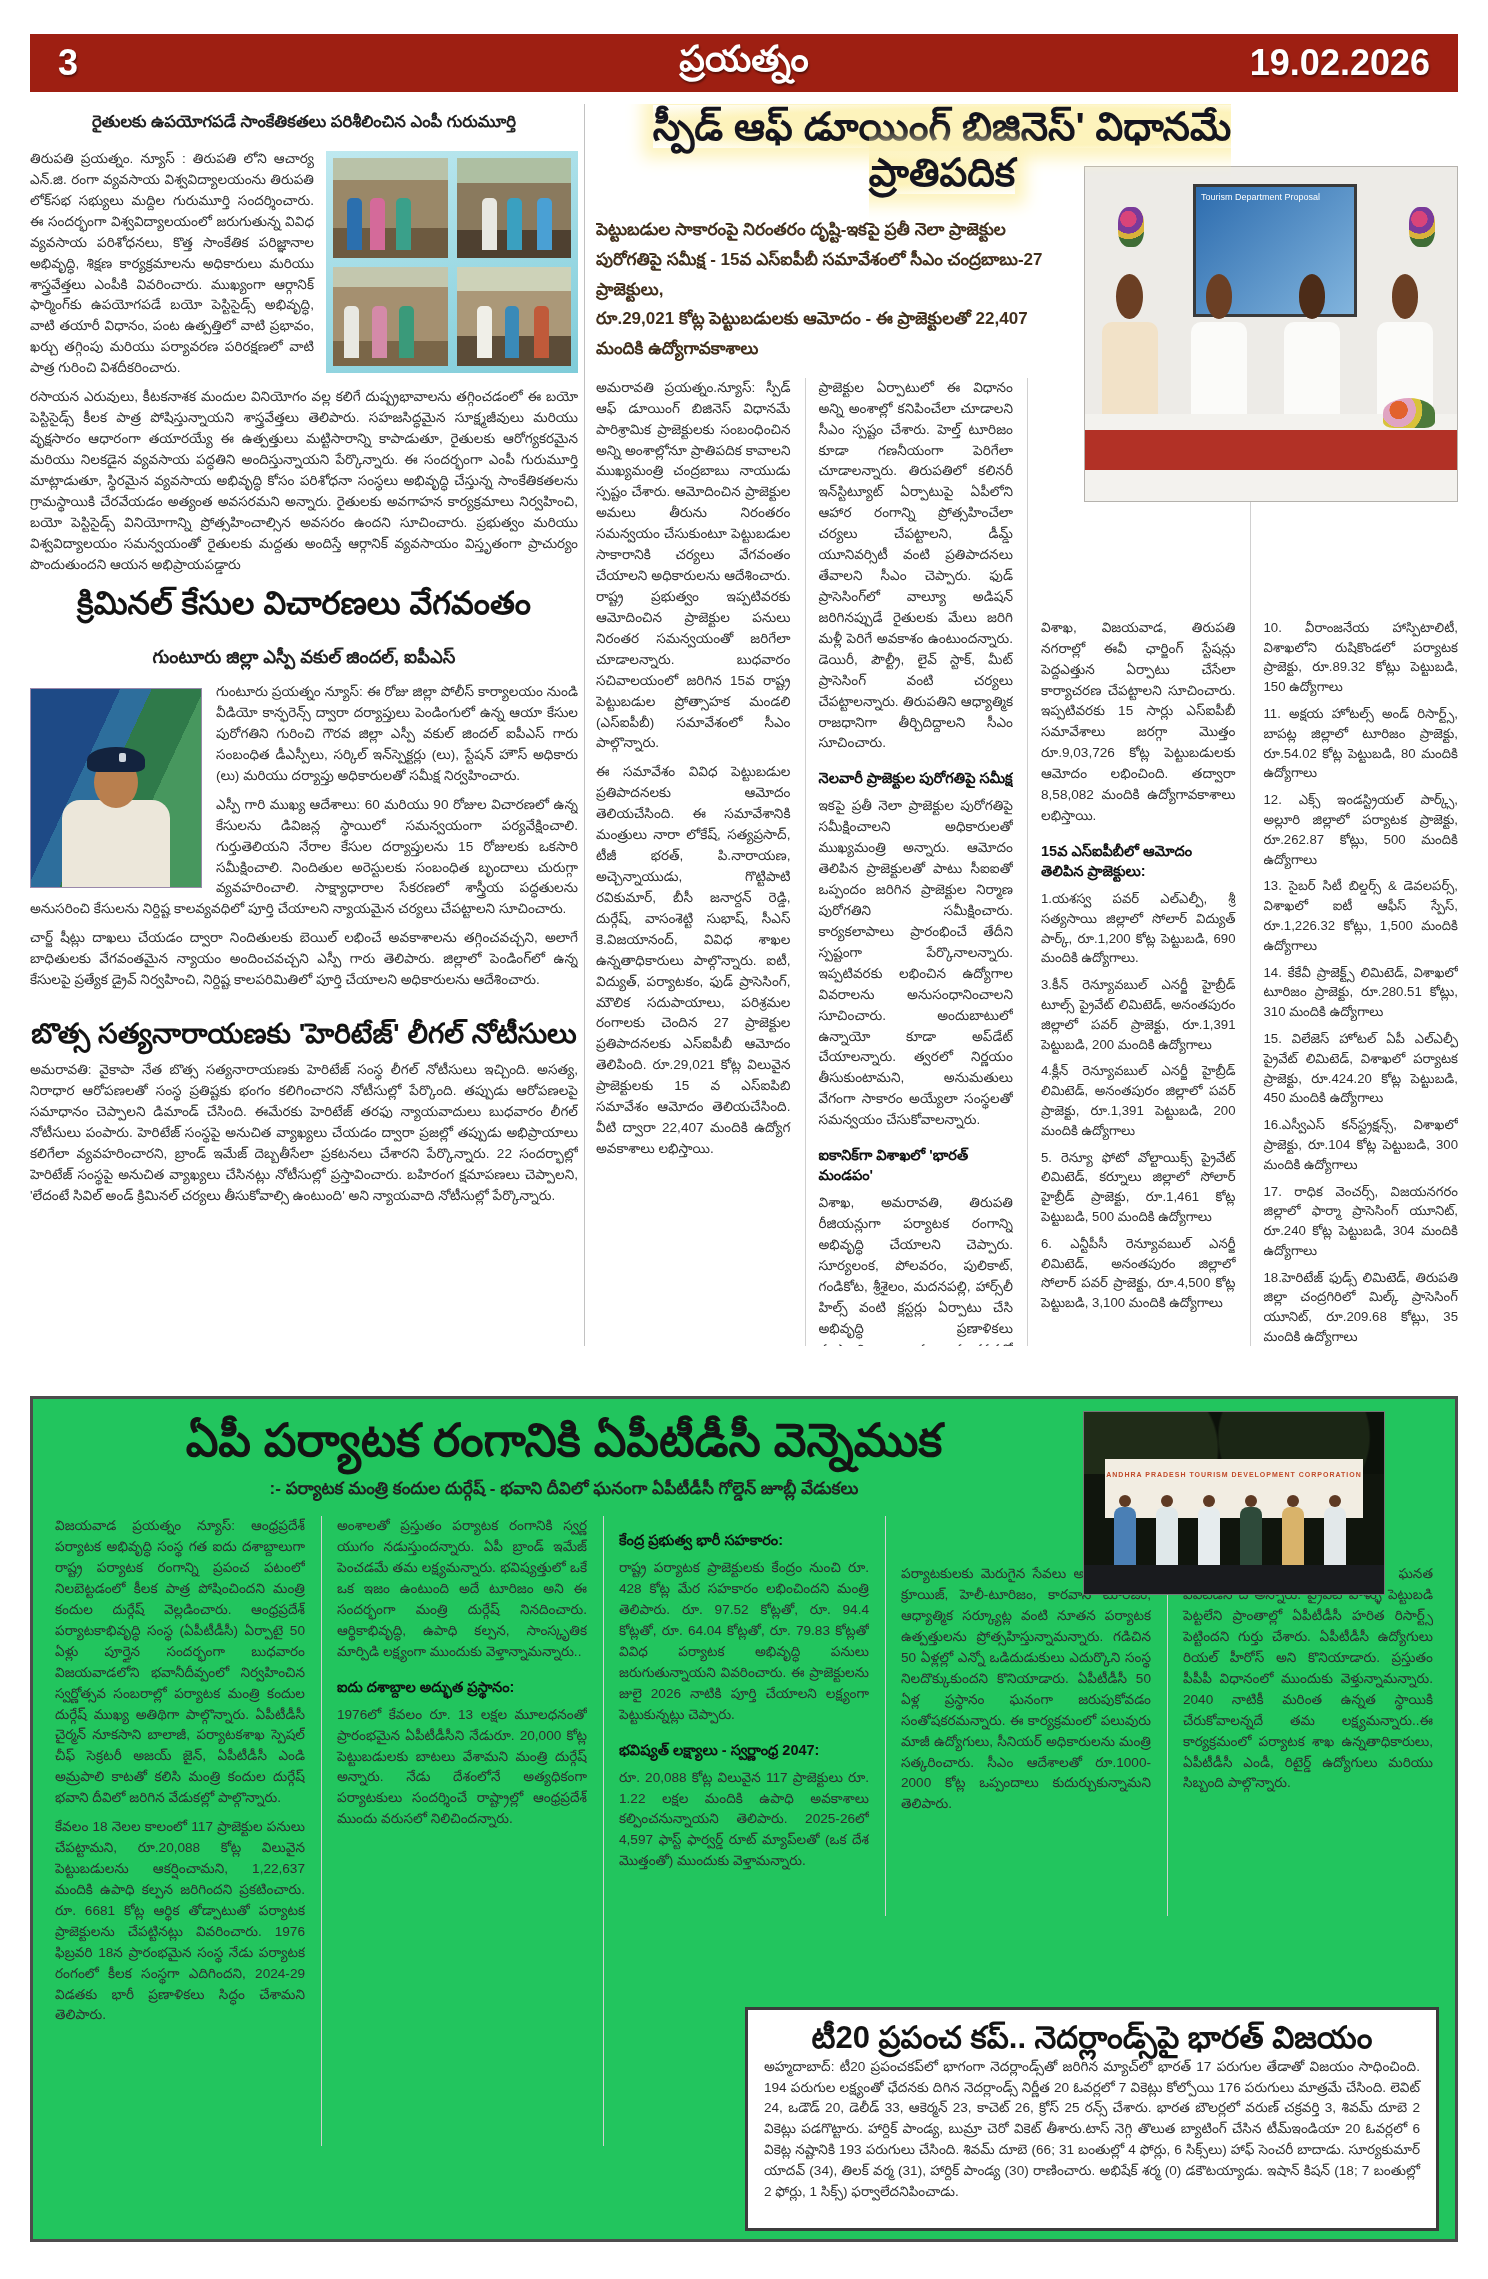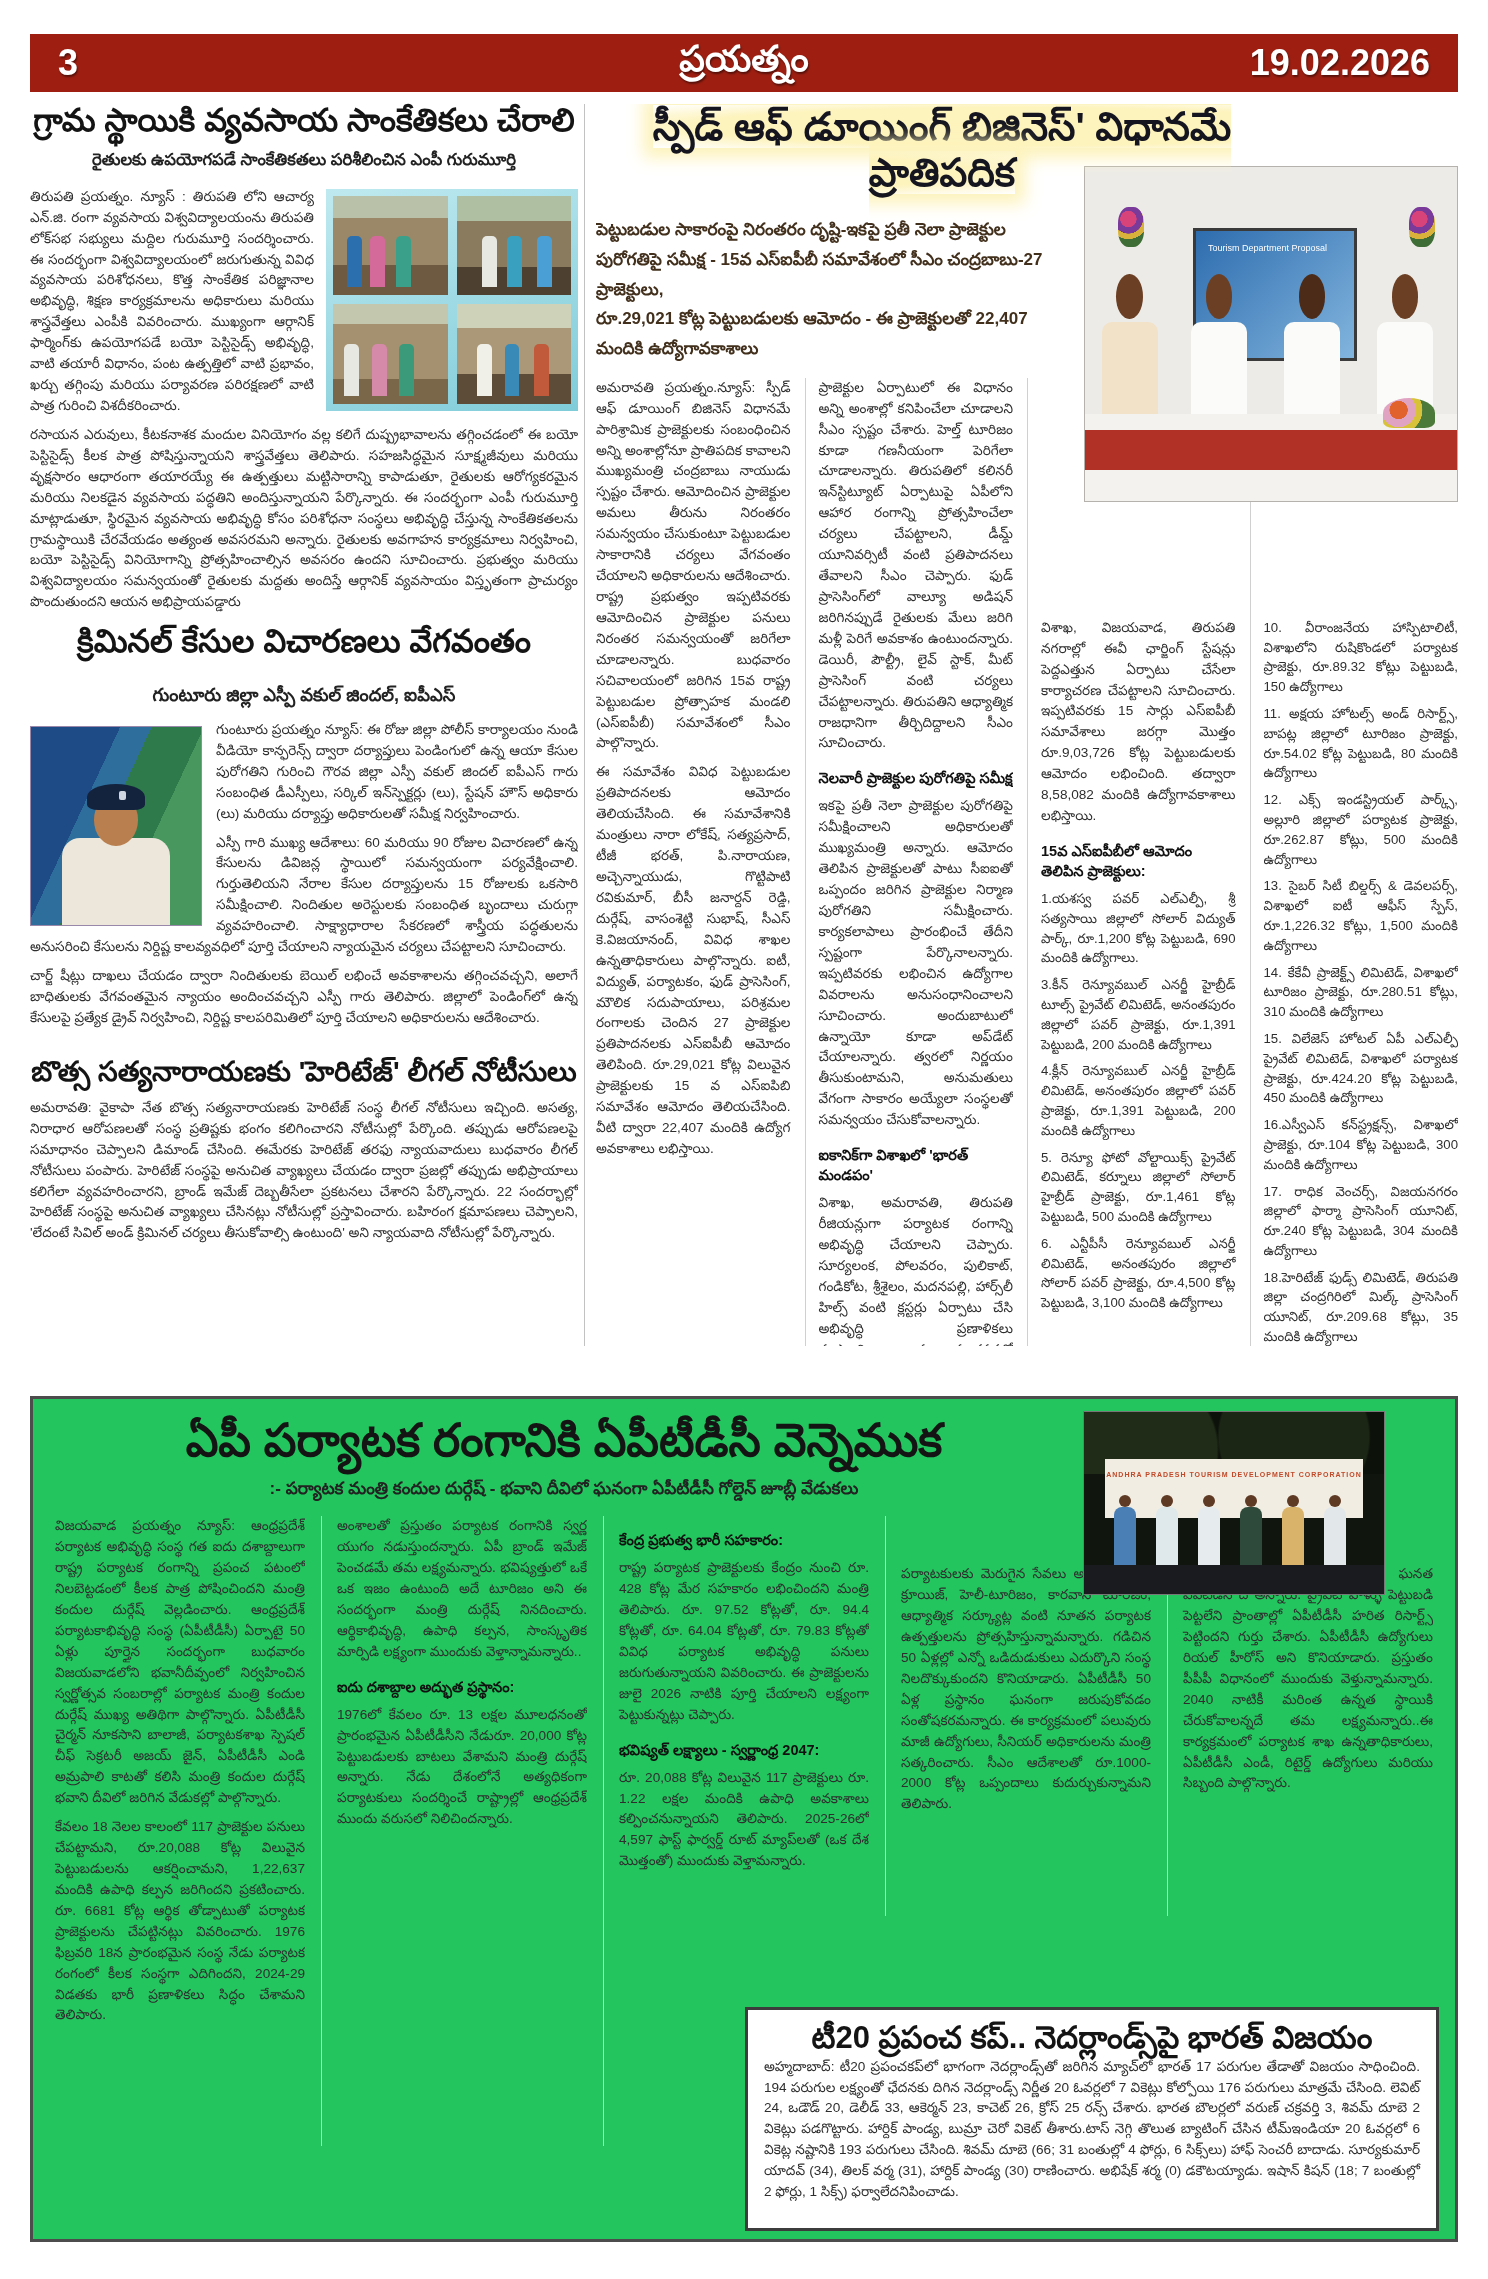--- a/index.html
+++ b/index.html
@@ -47,21 +47,21 @@
   
   .v-divider{position:absolute;left:584px;top:104px;width:1px;height:1242px;background:#c2c2c2;}
   .right-region{position:absolute;left:596px;top:104px;width:862px;height:1242px;overflow:hidden;}
   .artD-hl{font-size:39px;padding-right:170px;position:relative;z-index:2;}
   .artD-hl span{background:radial-gradient(ellipse at center,#fdf3bc 0%,#fdf3bc 62%,rgba(253,243,188,0) 100%);
                 box-shadow:0 0 16px 10px #fdf3bc;color:#15151f;}
   .artD-sub{margin-top:19px;width:calc(100% - 390px);font-size:17px;font-weight:bold;color:#42301d;
             line-height:1.75;text-align:left;}
   .photoD{position:absolute;right:0;top:62px;width:372px;height:334px;background:#edebe7;border:1px solid #b5b2ad;overflow:hidden;}
   .photoD .screen{position:absolute;left:29%;top:5%;width:44%;height:40%;background:linear-gradient(135deg,#2d6cae,#82b5de);
-                  border:3px solid #3a3a3a;color:#fff;font-size:9px;padding:12px;box-sizing:border-box;line-height:1.3;margin-top:44px;}
+                  border:3px solid #3a3a3a;color:#fff;font-size:9px;padding:5px;box-sizing:border-box;line-height:1.3;}
   .photoD .flowerL,.photoD .flowerR{position:absolute;top:12%;width:26px;height:40px;border-radius:40%;
       background:radial-gradient(circle at 40% 30%,#d8447a 0 25%,#7a3a9a 26% 45%,#d8b23a 46% 62%,#3f6d36 63%);}
   .photoD .flowerL{left:9%;} .photoD .flowerR{right:6%;}
   .photoD .man{position:absolute;bottom:26%;width:18%;height:42%;}
   .photoD .man .mhead{position:absolute;top:0;left:30%;width:40%;height:32%;background:#6b3f24;border-radius:50%;}
   .photoD .man .mbody{position:absolute;bottom:0;left:8%;width:84%;height:66%;background:#fbfbf9;border-radius:10px 10px 0 0;}
   .photoD .table{position:absolute;bottom:0;left:0;right:0;height:26%;background:#f3f2ee;}
   .photoD .table .red{position:absolute;top:18%;left:0;right:0;height:46%;background:#b23126;}
   .photoD .bouquet{position:absolute;bottom:22%;right:6%;width:52px;height:30px;border-radius:50% 50% 20% 20%;
       background:radial-gradient(circle at 30% 40%,#e2622e 0 22%,#e0a4c2 23% 42%,#d8c23a 43% 58%,#4c7a3a 59%);}
@@ -103,21 +103,20 @@
 
   <div class="masthead">
     <span class="pgnum">3</span>
     <span class="title">ప్రయత్నం</span>
     <span class="date">19.02.2026</span>
   </div>
 
   <div class="left-region">
 
     <div>
-      <div class="hl artA-hl">గ్రామ స్థాయికి వ్యవసాయ సాంకేతికలు చేరాలి</div>
       <div class="sub artA-sub">రైతులకు ఉపయోగపడే సాంకేతికతలు పరిశీలించిన ఎంపీ గురుమూర్తి</div>
       <div class="artA-body">
         <div class="photoA">
           <div class="cells">
             <div class="cell c1">
               <div class="fig" style="left:12%;background:#2b6fae;"></div>
                 <div class="fig" style="left:32%;background:#d46a9a;"></div>
                 <div class="fig" style="left:55%;background:#3aa08a;"></div>
             </div>
             <div class="cell c2">

